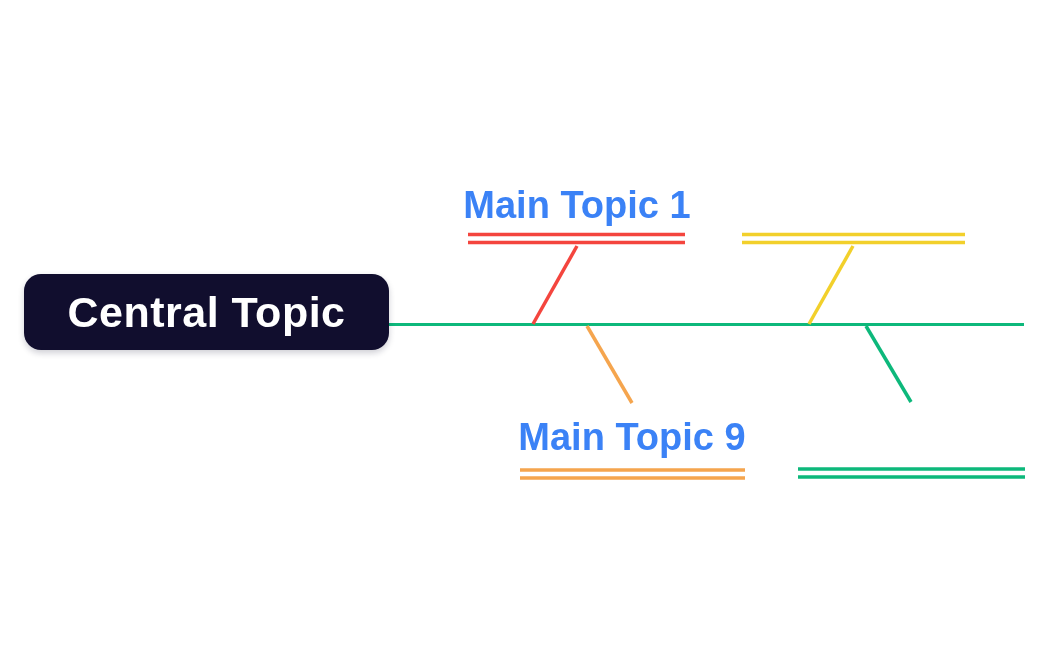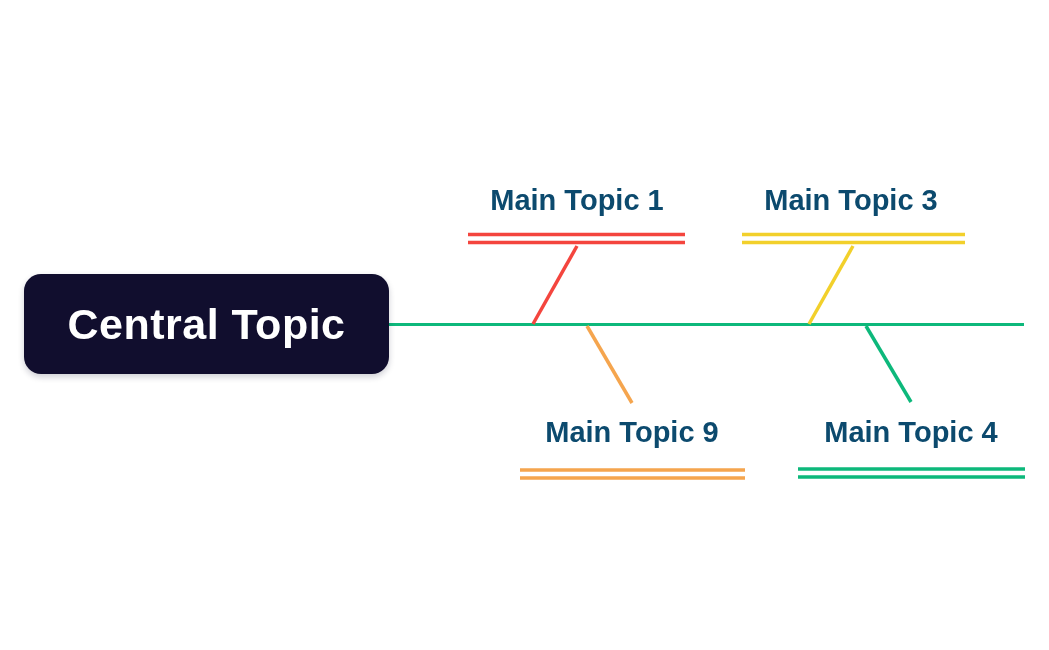--- a/index.html
+++ b/index.html
@@ -24,40 +24,40 @@
     left: 0;
     top: 0;
     width: 1049px;
     height: 650px;
   }
   .central-node {
     position: absolute;
     left: 24px;
     top: 274px;
     width: 365px;
-    height: 100px;
+    height: 76px;
     border-radius: 17px;
     display: flex;
     align-items: center;
     justify-content: center;
     box-shadow: 0 3px 6px rgba(16, 14, 46, 0.20);
   }
   .central-label {
     font-size: 43px;
     font-weight: bold;
     letter-spacing: 0.5px;
     white-space: nowrap;
   }
   .topic-label {
     position: absolute;
     transform: translateX(-50%);
-    font-size: 29px;
+    font-size: 38px;
     line-height: 1;
     font-weight: bold;
-    color: #0c4a6e;
+    color: #3b82f6;
     white-space: nowrap;
   }
 </style>
 </head>
 <body>
 
 <div class="canvas">
 
   <svg class="lines" width="1049" height="650" viewBox="0 0 1049 650">
 
@@ -89,17 +89,15 @@
   </svg>
 
   <div class="central-node" style="background-color: rgb(17, 14, 46);">
     <span class="central-label" style="color: rgb(255, 255, 255);">Central Topic</span>
   </div>
 
   <div class="topic-label" style="left:577px; top:186px;">Main Topic 1</div>
 
   <div class="topic-label" style="left:632px; top:418px;">Main Topic 9</div>
 
-  <div class="topic-label" style="left:851px; top:186px;">Main Topic 3</div>
 
-  <div class="topic-label" style="left:911px; top:418px;">Main Topic 4</div>
 
 </div>
 
 </body></html>

